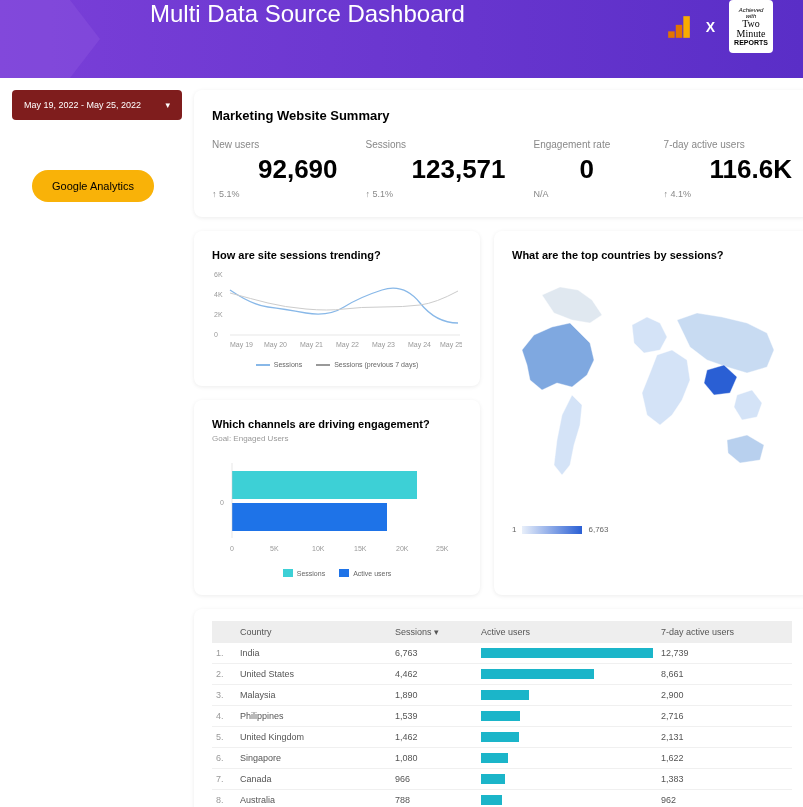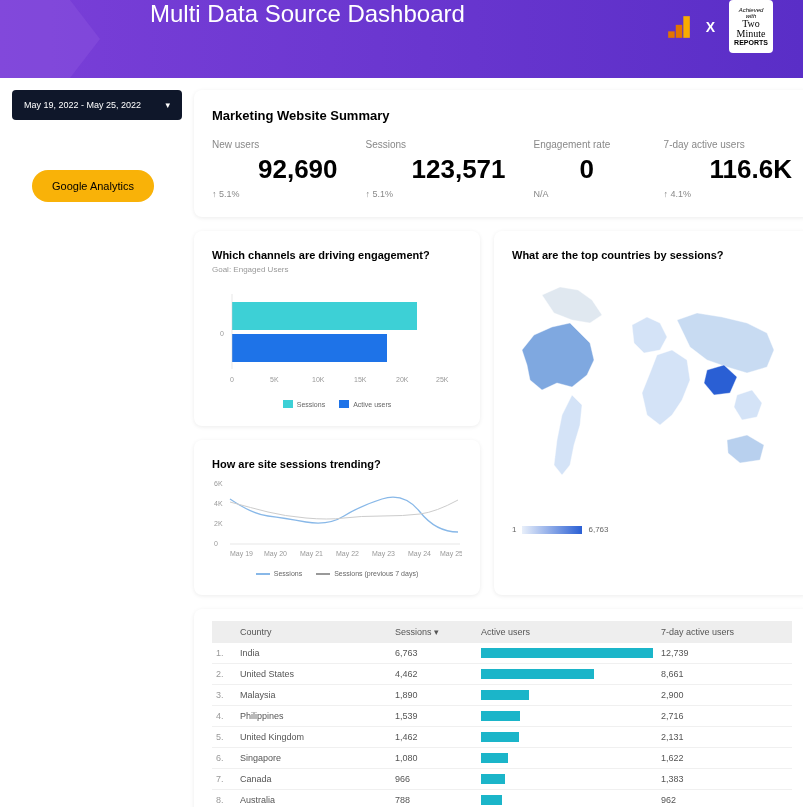--- a/index.html
+++ b/index.html
@@ -9,21 +9,21 @@
 .header h1 { color:#fff; font-weight:300; font-size:24px; flex:1; }
 .header-icons { display:flex; align-items:center; gap:14px; }
 .ga-logo { width:26px; height:26px; }
 .x-sep { color:#fff; font-weight:bold; font-size:14px; }
 .tmr-badge { background:#fff; border-radius:4px; padding:7px 4px; font-size:8px; text-align:center; line-height:1; width:44px;}
 .tmr-badge .ach { font-size:6px; font-style:italic; display:block;}
 .tmr-badge .tm { font-family:cursive; font-size:10px; display:block;}
 .tmr-badge .rep { font-size:7px; font-weight:bold; display:block;}
 .main { display:flex; gap:12px; padding:12px; }
 .sidebar { width:170px; flex-shrink:0; }
-.date-pill { background:#0f172a; color:#fff; font-size:9px; padding:10px 12px; border-radius:4px; display:flex; justify-content:space-between; align-items:center; }
+.date-pill { background:#7f1d1d; color:#fff; font-size:9px; padding:10px 12px; border-radius:4px; display:flex; justify-content:space-between; align-items:center; }
 .ga-btn { background:#f9b208; color:#000; font-size:11px; font-weight:500; padding:10px 20px; border-radius:20px; margin-top:50px; display:inline-block; margin-left:20px;text-align:right;}
 .content { flex:1; display:flex; flex-direction:column; gap:14px; }
 .card { background:#fff; border-radius:8px; box-shadow:0 1px 4px rgba(0,0,0,0.08); padding:18px; }
 .summary-title { font-size:13px; font-weight:600; margin-bottom:16px; }
 .kpis { display:flex; gap:28px; }
 .kpi { flex:1; }
 .kpi-label { font-size:10px; color:#888; margin-bottom:4px; }
 .kpi-value { font-size:26px; font-weight:700; margin-bottom:4px;margin-left:46px; }
 .kpi-delta { font-size:9px; color:#888; }
 .row2 { display:flex; gap:14px; }
@@ -104,47 +104,20 @@
           <div class="kpi-value">116.6K</div>
           <div class="kpi-delta">↑ 4.1%</div>
         </div>
       </div>
     </div>
 
     <div class="row2">
       <div class="col-left">
 
         <div class="card">
-          <div class="card-title">Which channels are driving engagement?</div>
-          <div class="card-sub">Goal: Engaged Users</div>
-          <svg width="250" height="110" viewBox="0 0 250 110">
-            <text class="axis-label" x="8" y="52">0</text>
-            <rect x="20" y="18" width="185" height="28" fill="#3dd0d6"></rect>
-            <rect x="20" y="50" width="155" height="28" fill="#1e73e8"></rect>
-            <line x1="20" y1="10" x2="20" y2="85" stroke="#ccc" stroke-width="0.5"></line>
-            <text class="axis-label" x="18" y="98">0</text>
-            <text class="axis-label" x="58" y="98">5K</text>
-            <text class="axis-label" x="100" y="98">10K</text>
-            <text class="axis-label" x="142" y="98">15K</text>
-            <text class="axis-label" x="184" y="98">20K</text>
-            <text class="axis-label" x="224" y="98">25K</text>
-          </svg>
-          <div class="legend">
-            <span>
-                <i class="swb" style="background:#3dd0d6"></i>
-                <span>Sessions</span>
-              </span>
-            <span>
-                <i class="swb" style="background:#1e73e8"></i>
-                <span>Active users</span>
-              </span>
-          </div>
-        </div>
-
-        <div class="card">
           <div class="card-title">How are site sessions trending?</div>
           <svg width="250" height="90" viewBox="0 0 250 90">
             <text class="axis-label" x="2" y="12">6K</text>
             <text class="axis-label" x="2" y="32">4K</text>
             <text class="axis-label" x="2" y="52">2K</text>
             <text class="axis-label" x="2" y="72">0</text>
             <line x1="18" y1="70" x2="248" y2="70" stroke="#ccc" stroke-width="0.5"></line>
             <path d="M18,25 Q40,40 56,42 T94,48 T132,42 T170,25 T208,38 T246,58" fill="none" stroke="#88b8e8" stroke-width="1.3"></path>
             <path d="M18,28 Q40,34 56,38 T94,44 T132,44 T170,42 T208,40 T246,26" fill="none" stroke="#ccc" stroke-width="1" stroke-dasharray="0"></path>
             <text class="axis-label" x="18" y="82">May 19</text>
@@ -156,20 +129,47 @@
             <text class="axis-label" x="228" y="82">May 25</text>
           </svg>
           <div class="legend">
             <span>
                 <i class="sw" style="background:#88b8e8"></i>
                 <span>Sessions</span>
               </span>
             <span>
                 <i class="sw"></i>
                 <span>Sessions (previous 7 days)</span>
+              </span>
+          </div>
+        </div>
+
+        <div class="card">
+          <div class="card-title">Which channels are driving engagement?</div>
+          <div class="card-sub">Goal: Engaged Users</div>
+          <svg width="250" height="110" viewBox="0 0 250 110">
+            <text class="axis-label" x="8" y="52">0</text>
+            <rect x="20" y="18" width="185" height="28" fill="#3dd0d6"></rect>
+            <rect x="20" y="50" width="155" height="28" fill="#1e73e8"></rect>
+            <line x1="20" y1="10" x2="20" y2="85" stroke="#ccc" stroke-width="0.5"></line>
+            <text class="axis-label" x="18" y="98">0</text>
+            <text class="axis-label" x="58" y="98">5K</text>
+            <text class="axis-label" x="100" y="98">10K</text>
+            <text class="axis-label" x="142" y="98">15K</text>
+            <text class="axis-label" x="184" y="98">20K</text>
+            <text class="axis-label" x="224" y="98">25K</text>
+          </svg>
+          <div class="legend">
+            <span>
+                <i class="swb" style="background:#3dd0d6"></i>
+                <span>Sessions</span>
+              </span>
+            <span>
+                <i class="swb" style="background:#1e73e8"></i>
+                <span>Active users</span>
               </span>
           </div>
         </div>
 
       </div>
 
       <div class="card map-card">
         <div class="card-title">What are the top countries by sessions?</div>
         <svg width="280" height="250" viewBox="0 0 280 250">
           <g fill="#d4e3f7" stroke="#fff" stroke-width="0.4">

